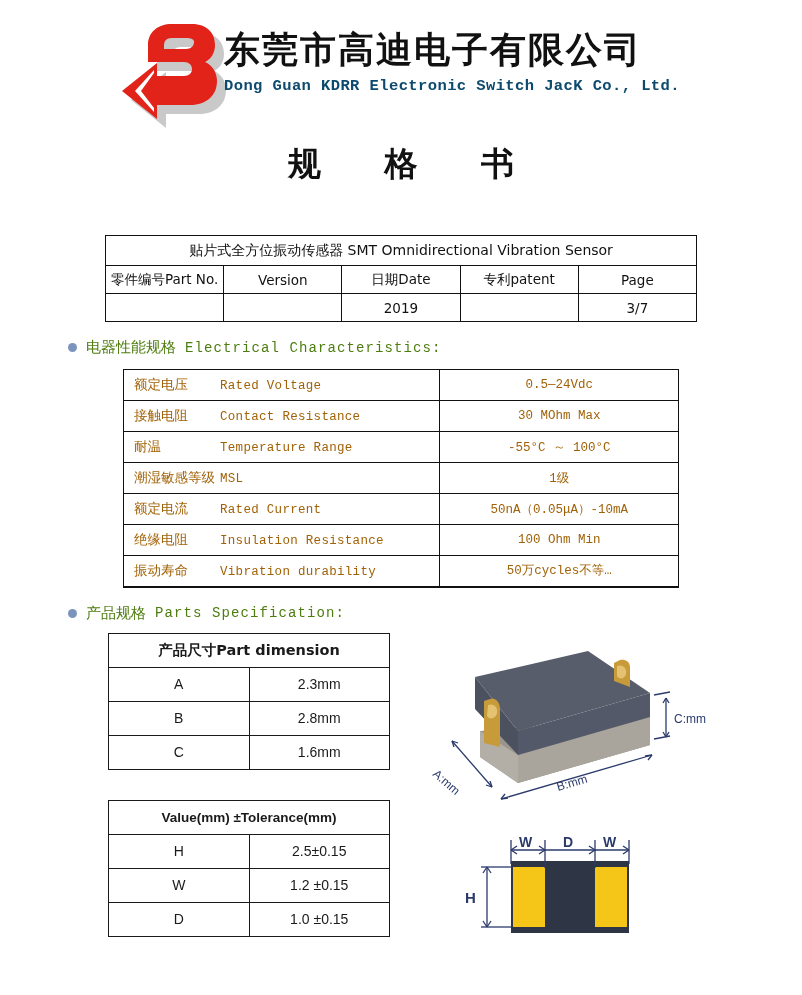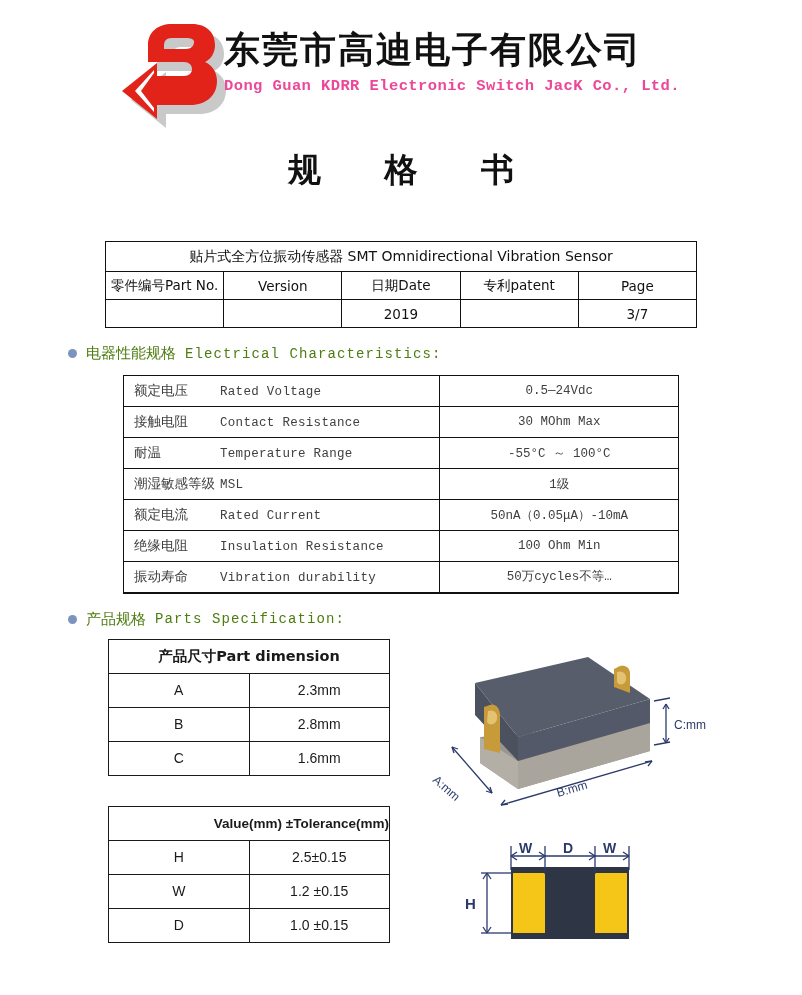--- a/index.html
+++ b/index.html
@@ -44,32 +44,32 @@
     color: #111;
     line-height: 1.22;
     white-space: nowrap;
     font-family: "DejaVu Sans", "Liberation Sans", sans-serif;
   }
   .company-en {
     margin-top: 5px;
     font-size: 15.5px;
     font-weight: 700;
     letter-spacing: 0.4px;
-    color: #ec4899;
+    color: #0c4a6e;
     white-space: nowrap;
     font-family: "Liberation Mono", "DejaVu Sans Mono", monospace;
   }
 
   .doc-title {
     text-align: center;
     font-size: 33px;
     font-weight: 700;
     letter-spacing: 26px;
     padding-left: 26px;
-    margin-top: 18px;
+    margin-top: 12px;
     color: #111;
     font-family: "DejaVu Sans", "Liberation Sans", sans-serif;
   }
 
   
   .info-table-wrap {
     margin: 48px auto 0 auto;
     width: 592px;
   }
   table.info {
@@ -125,21 +125,21 @@
   table.elec {
     width: 100%;
     border-collapse: collapse;
     table-layout: fixed;
   }
   table.elec td {
     border: 1.3px solid #111;
     height: 31px;
     padding: 2px 0 2px 10px;
     font-size: 13px;
-    color: #404040;
+    color: #a16207;
     vertical-align: middle;
   }
   table.elec td.val {
     text-align: center;
     padding-left: 0;
     font-family: "Liberation Mono", "DejaVu Sans Mono", monospace;
     font-size: 12.5px;
   }
   table.elec tr:last-child td { border-bottom-width: 2.6px; }
   .lbl-cn {
@@ -182,21 +182,20 @@
     font-family: "Liberation Sans", "DejaVu Sans", sans-serif;
   }
   table.spec td.hdr {
     font-weight: 700;
     font-size: 14.5px;
     font-family: "DejaVu Sans", "Liberation Sans", sans-serif;
   }
   table.spec td.sub {
     font-weight: 700;
     font-size: 13.5px;
-    text-align: right;
   }
   .gap { height: 30px; }
 
   
   .drawing-3d {
     position: absolute;
     left: 418px;
     top: 2px;
     width: 300px;
     height: 180px;

